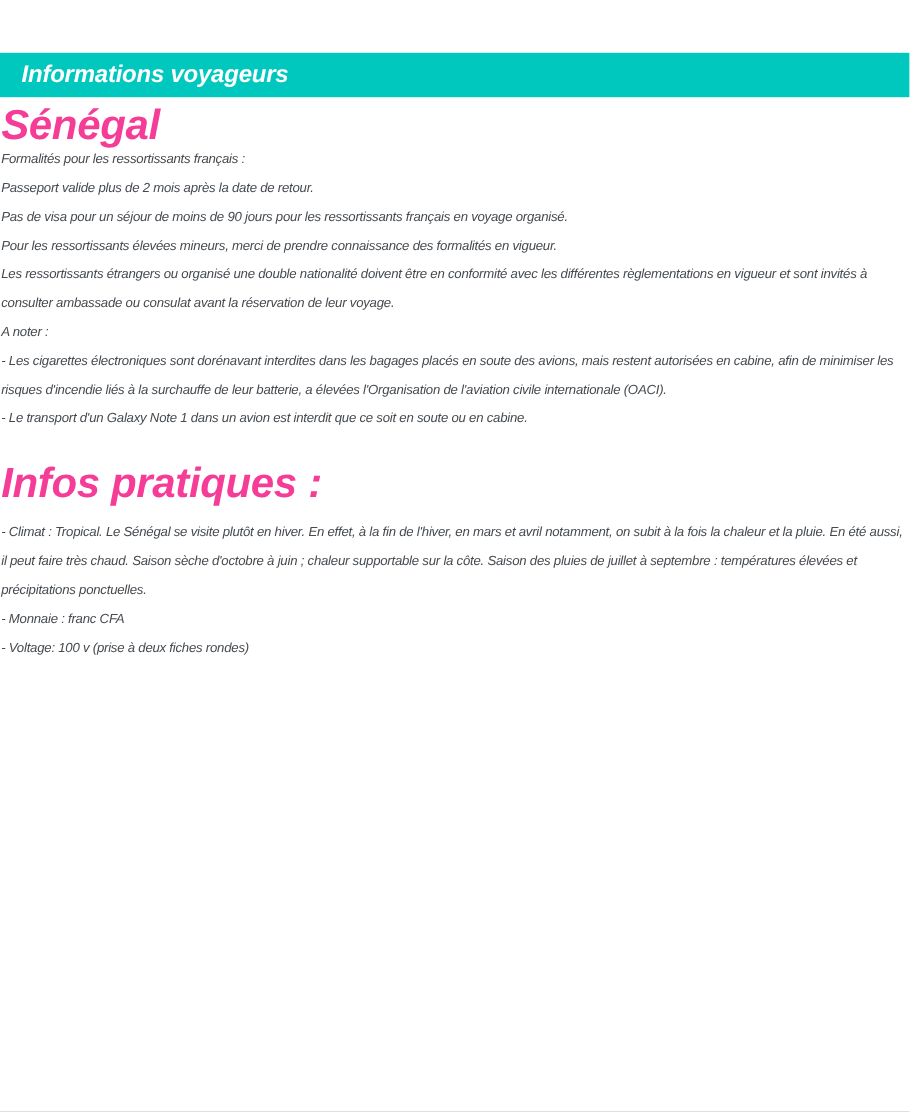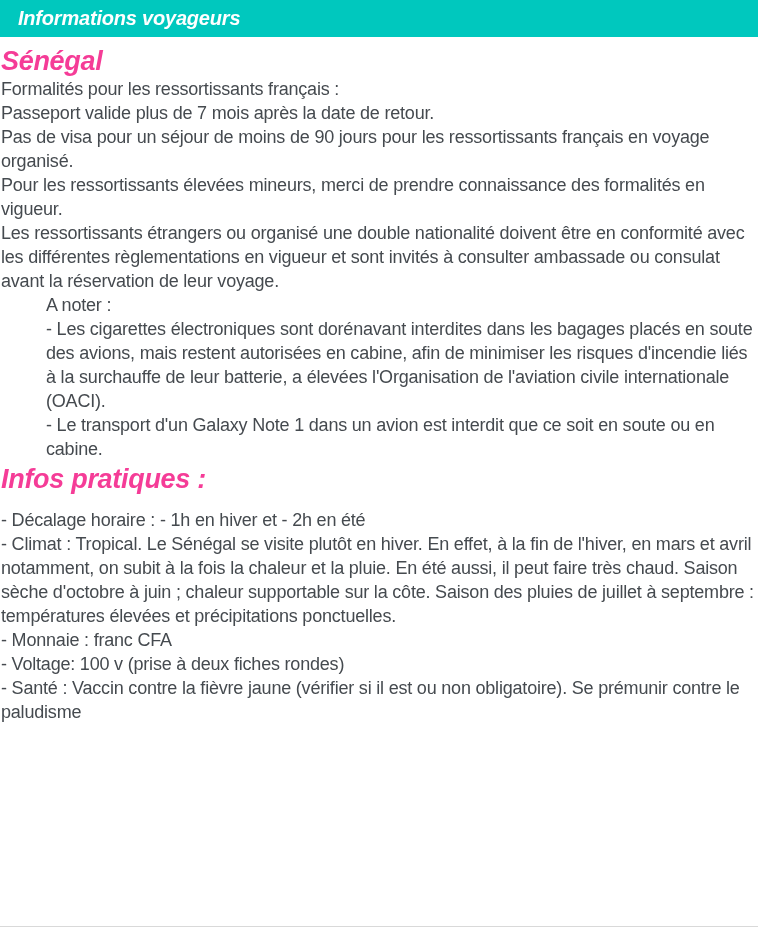--- a/index.html
+++ b/index.html
@@ -17,85 +17,85 @@
     font-family: "Liberation Sans", sans-serif;
     border-bottom: 1px solid var(--border);
     overflow: hidden;
   }
 
   
   .topbar {
     width: 100%;
     height: 37px;
     background: var(--teal);
+    margin-top: 44px;
   }
   .topbar h1 {
     margin: 0;
     padding: 0 0 0 18px;
     line-height: 37px;
     font-size: 20px;
     font-weight: 700;
     font-style: italic;
     color: #ffffff;
     letter-spacing: -0.2px;
   }
 
   
   .content {
     width: 100%;
     padding: 0 1px;
   }
   h2.section-heading {
     margin: 8px 0 0 0;
-    font-size: 27px;
+    font-size: 35px;
     line-height: 32px;
     font-weight: 700;
     font-style: italic;
     color: var(--pink);
     letter-spacing: -0.3px;
   }
-  h2.section-heading.infos { margin-top: 2px; }
+  h2.section-heading.infos { margin-top: 26px; }
 
   p.para, p.info-line {
     margin: 0;
-    font-size: 18px;
+    font-size: 11px;
     line-height: 24px;
+    font-style: italic;
     color: var(--text);
     letter-spacing: -0.2px;
   }
   .mt10 { margin-top: 10px; }
   .mt24 { margin-top: 24px; }
   .mt41 { margin-top: 41px; }
   .mt55 { margin-top: 55px; }
-  .mt56 { margin-top: 56px; padding-left: 45px; }
+  .mt56 { margin-top: 56px; }
   .info-list { margin-top: 13px; padding-bottom: 16px; }
 </style>
 </head>
 <body>
 
 <header class="topbar">
   <h1>Informations voyageurs</h1>
 </header>
 
 <main class="content">
 
   <h2 class="section-heading">Sénégal</h2>
 
   <p class="para mt10">Formalités pour les ressortissants français :</p>
-  <p class="para mt24">Passeport valide plus de 7 mois après la date de retour.</p>
+  <p class="para mt24">Passeport valide plus de 2 mois après la date de retour.</p>
   <p class="para mt24">Pas de visa pour un séjour de moins de 90 jours pour les ressortissants français en voyage organisé.</p>
   <p class="para mt55">Pour les ressortissants élevées mineurs, merci de prendre connaissance des formalités en vigueur.</p>
   <p class="para mt41">Les ressortissants étrangers ou organisé une double nationalité doivent être en conformité avec les différentes règlementations en vigueur et sont invités à consulter ambassade ou consulat avant la réservation de leur voyage.</p>
   <p class="para mt56">A noter :</p>
   <p class="para mt56">- Les cigarettes électroniques sont dorénavant interdites dans les bagages placés en soute des avions, mais restent autorisées en cabine, afin de minimiser les risques d'incendie liés à la surchauffe de leur batterie, a élevées l'Organisation de l'aviation civile internationale (OACI).</p>
   <p class="para mt56">- Le transport d'un Galaxy Note 1 dans un avion est interdit que ce soit en soute ou en cabine.</p>
 
   <h2 class="section-heading infos">Infos pratiques :</h2>
 
   <div class="info-list">
-    <p class="info-line">- Décalage horaire : - 1h en hiver et - 2h en été</p>
     <p class="info-line">- Climat : Tropical. Le Sénégal se visite plutôt en hiver. En effet, à la fin de l'hiver, en mars et avril notamment, on subit à la fois la chaleur et la pluie. En été aussi, il peut faire très chaud. Saison sèche d'octobre à juin ; chaleur supportable sur la côte. Saison des pluies de juillet à septembre : températures élevées et précipitations ponctuelles.</p>
     <p class="info-line">- Monnaie :  franc CFA</p>
     <p class="info-line">- Voltage: 100 v (prise à deux fiches rondes)</p>
-    <p class="info-line">- Santé : Vaccin contre la fièvre jaune (vérifier si il est ou non obligatoire). Se prémunir contre le paludisme</p>
   </div>
 
 </main>
 
 </body></html>

